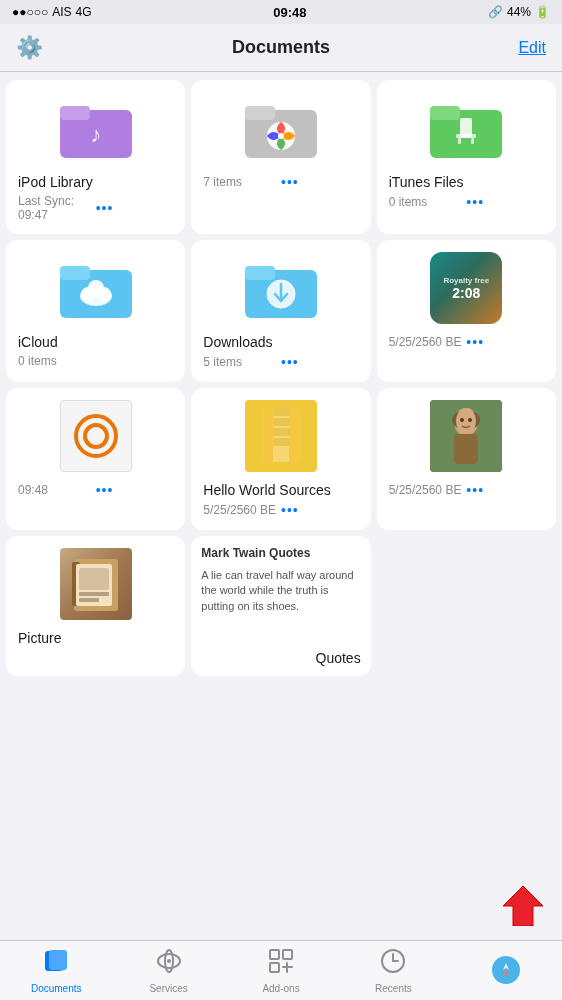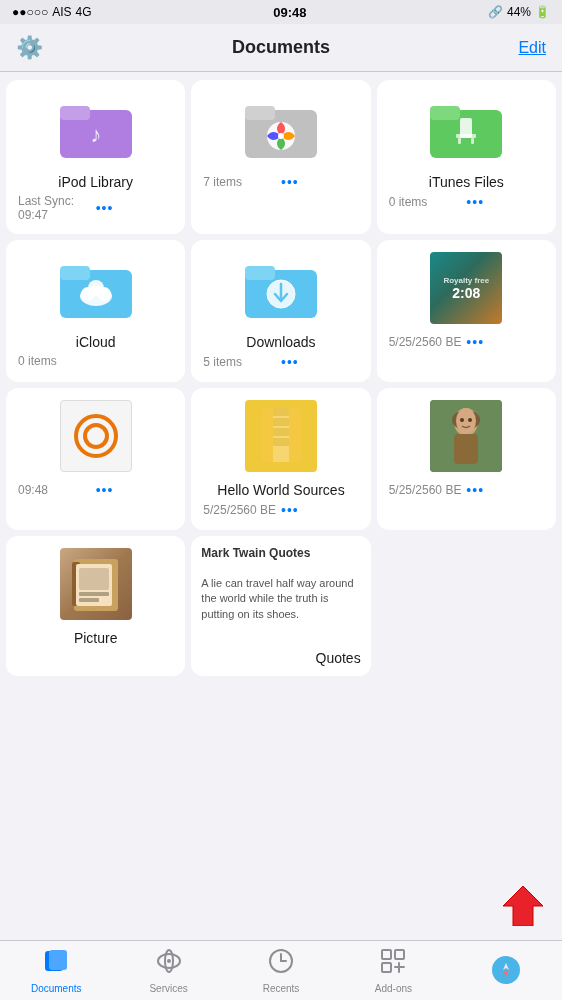--- a/index.html
+++ b/index.html
@@ -83,21 +83,21 @@
       margin: 0 auto 6px;
       display: flex;
       align-items: center;
       justify-content: center;
     }
 
     .item-title {
       font-size: 14px;
       font-weight: 500;
       color: #1a1a1a;
-      text-align: center;
+      text-align: left;
     }
     .item-subtitle {
       font-size: 12px;
       color: #888;
       display: flex;
       align-items: center;
       justify-content: space-between;
     }
     .item-subtitle span { flex: 1; }
     .three-dots {
@@ -130,21 +130,21 @@
     .tab-icon { font-size: 24px; }
     .tab-label { font-size: 10px; color: #888; }
     .tab-active .tab-label { color: #007aff; }
     .tab-active .tab-icon { color: #007aff; }
 
     
     .thumb-bluegrass {
       width: 72px;
       height: 72px;
       background: linear-gradient(135deg, #1a8a8a 0%, #2d6b5c 40%, #c47a2b 100%);
-      border-radius: 4px;
+      border-radius: 12px;
       display: flex;
       align-items: center;
       justify-content: center;
       flex-direction: column;
       color: #fff;
       font-size: 10px;
       font-weight: bold;
       text-align: center;
     }
     .thumb-bluegrass .time { font-size: 14px; font-weight: 700; }
@@ -204,21 +204,21 @@
     .thumb-picture {
       width: 72px;
       height: 72px;
       background: linear-gradient(135deg, #c8a882 0%, #a07850 50%, #8b6240 100%);
       border-radius: 4px;
       display: flex;
       align-items: center;
       justify-content: center;
       font-size: 28px;
     }
-    .quote-title { font-size: 12px; font-weight: 600; color: #333; margin-bottom: 12px; }
+    .quote-title { font-size: 12px; font-weight: 600; color: #333; margin-bottom: 4px; }
     .quote-text { font-size: 11px; color: #555; line-height: 1.4; }
 
     .orange-dot {
       display: inline-block;
       width: 10px;
       height: 10px;
       border-radius: 50%;
       background: #ff9500;
       margin-right: 4px;
     }
@@ -476,37 +476,37 @@
         <ellipse cx="14" cy="14" rx="11" ry="7" fill="none" stroke="#8e8e93" stroke-width="2"></ellipse>
         <ellipse cx="14" cy="14" rx="4" ry="11" fill="none" stroke="#8e8e93" stroke-width="2"></ellipse>
         <circle cx="14" cy="14" r="2" fill="#8e8e93"></circle>
       </svg>
     </span>
     <span class="tab-label">Services</span>
   </div>
   <div class="tab-item">
     <span class="tab-icon" style="color:#8e8e93;">
       <svg width="28" height="28" viewBox="0 0 28 28">
-        <circle cx="14" cy="14" r="11" fill="none" stroke="#8e8e93" stroke-width="2"></circle>
-        <line x1="14" y1="14" x2="14" y2="7" stroke="#8e8e93" stroke-width="2" stroke-linecap="round"></line>
-        <line x1="14" y1="14" x2="19" y2="14" stroke="#8e8e93" stroke-width="2" stroke-linecap="round"></line>
-      </svg>
-    </span>
-    <span class="tab-label">Recents</span>
-  </div>
-  <div class="tab-item">
-    <span class="tab-icon" style="color:#8e8e93;">
-      <svg width="28" height="28" viewBox="0 0 28 28">
         <rect x="3" y="3" width="9" height="9" rx="1" fill="none" stroke="#8e8e93" stroke-width="2"></rect>
         <rect x="16" y="3" width="9" height="9" rx="1" fill="none" stroke="#8e8e93" stroke-width="2"></rect>
         <rect x="3" y="16" width="9" height="9" rx="1" fill="none" stroke="#8e8e93" stroke-width="2"></rect>
         <path d="M20 16 L20 25 M16 20 L25 20" stroke="#8e8e93" stroke-width="2" stroke-linecap="round"></path>
       </svg>
     </span>
     <span class="tab-label">Add-ons</span>
+  </div>
+  <div class="tab-item">
+    <span class="tab-icon" style="color:#8e8e93;">
+      <svg width="28" height="28" viewBox="0 0 28 28">
+        <circle cx="14" cy="14" r="11" fill="none" stroke="#8e8e93" stroke-width="2"></circle>
+        <line x1="14" y1="14" x2="14" y2="7" stroke="#8e8e93" stroke-width="2" stroke-linecap="round"></line>
+        <line x1="14" y1="14" x2="19" y2="14" stroke="#8e8e93" stroke-width="2" stroke-linecap="round"></line>
+      </svg>
+    </span>
+    <span class="tab-label">Recents</span>
   </div>
   <div class="tab-item">
     <span class="tab-icon">
       <div class="nav-compass">
         <svg width="22" height="22" viewBox="0 0 22 22">
           <circle cx="11" cy="11" r="10" fill="#4ab4e8"></circle>
           <polygon points="11,4 14,11 11,9 8,11" fill="#e8eaed"></polygon>
           <polygon points="11,18 8,11 11,13 14,11" fill="#ff6b6b"></polygon>
         </svg>
       </div>

